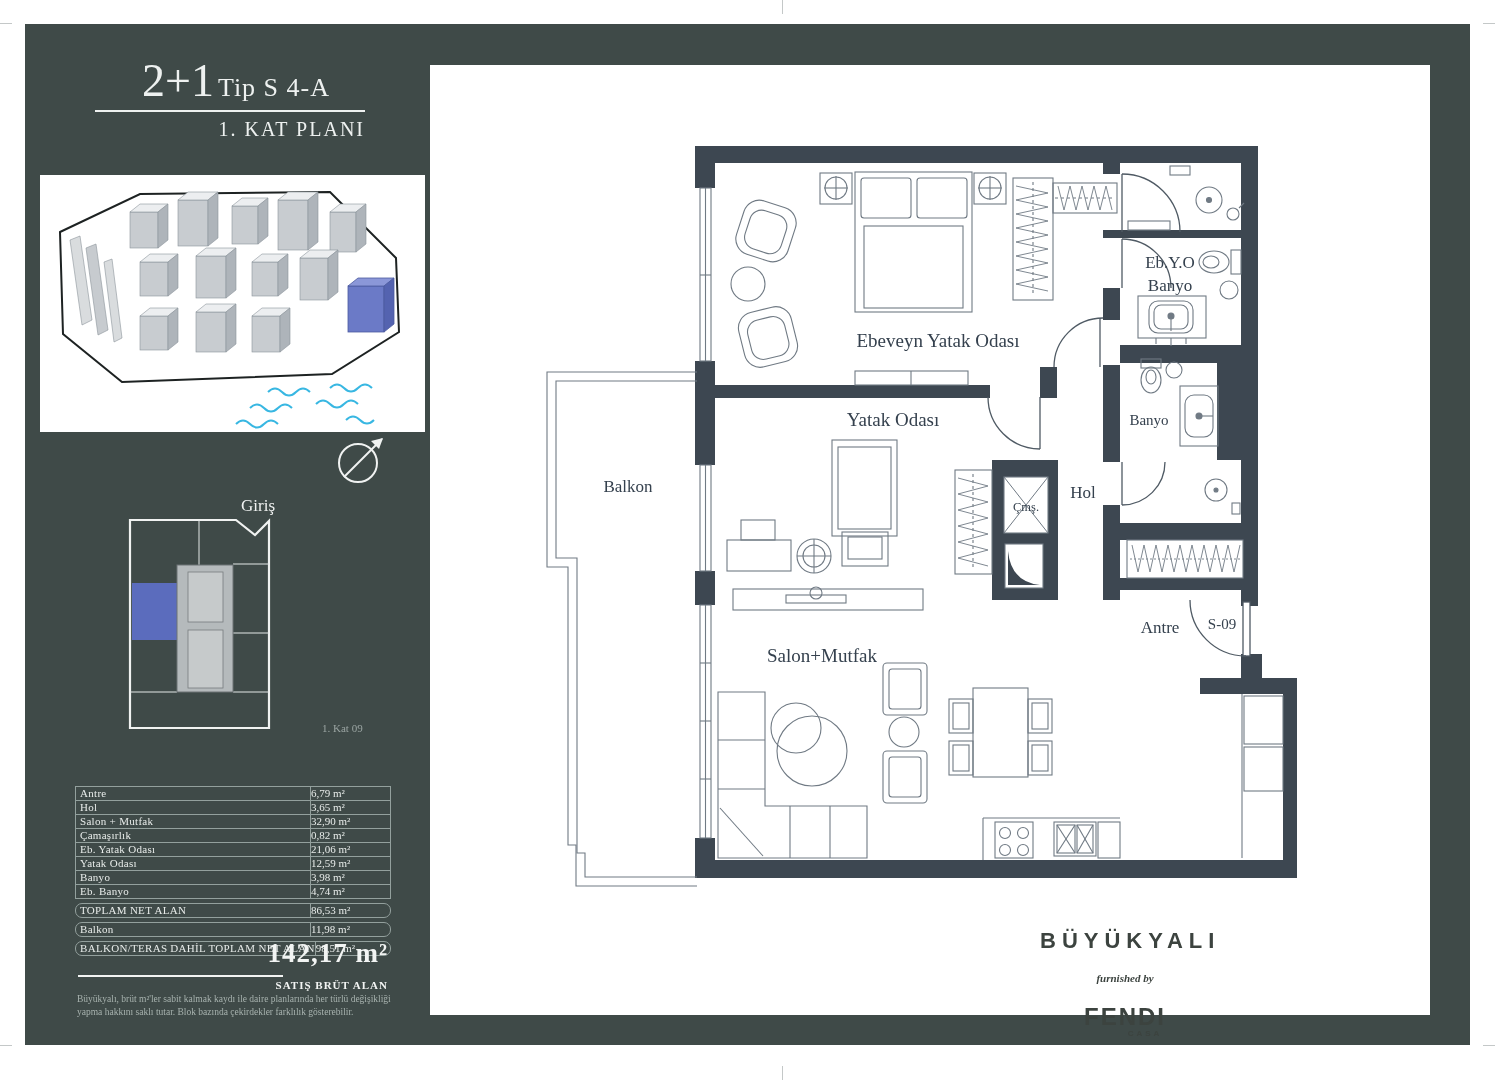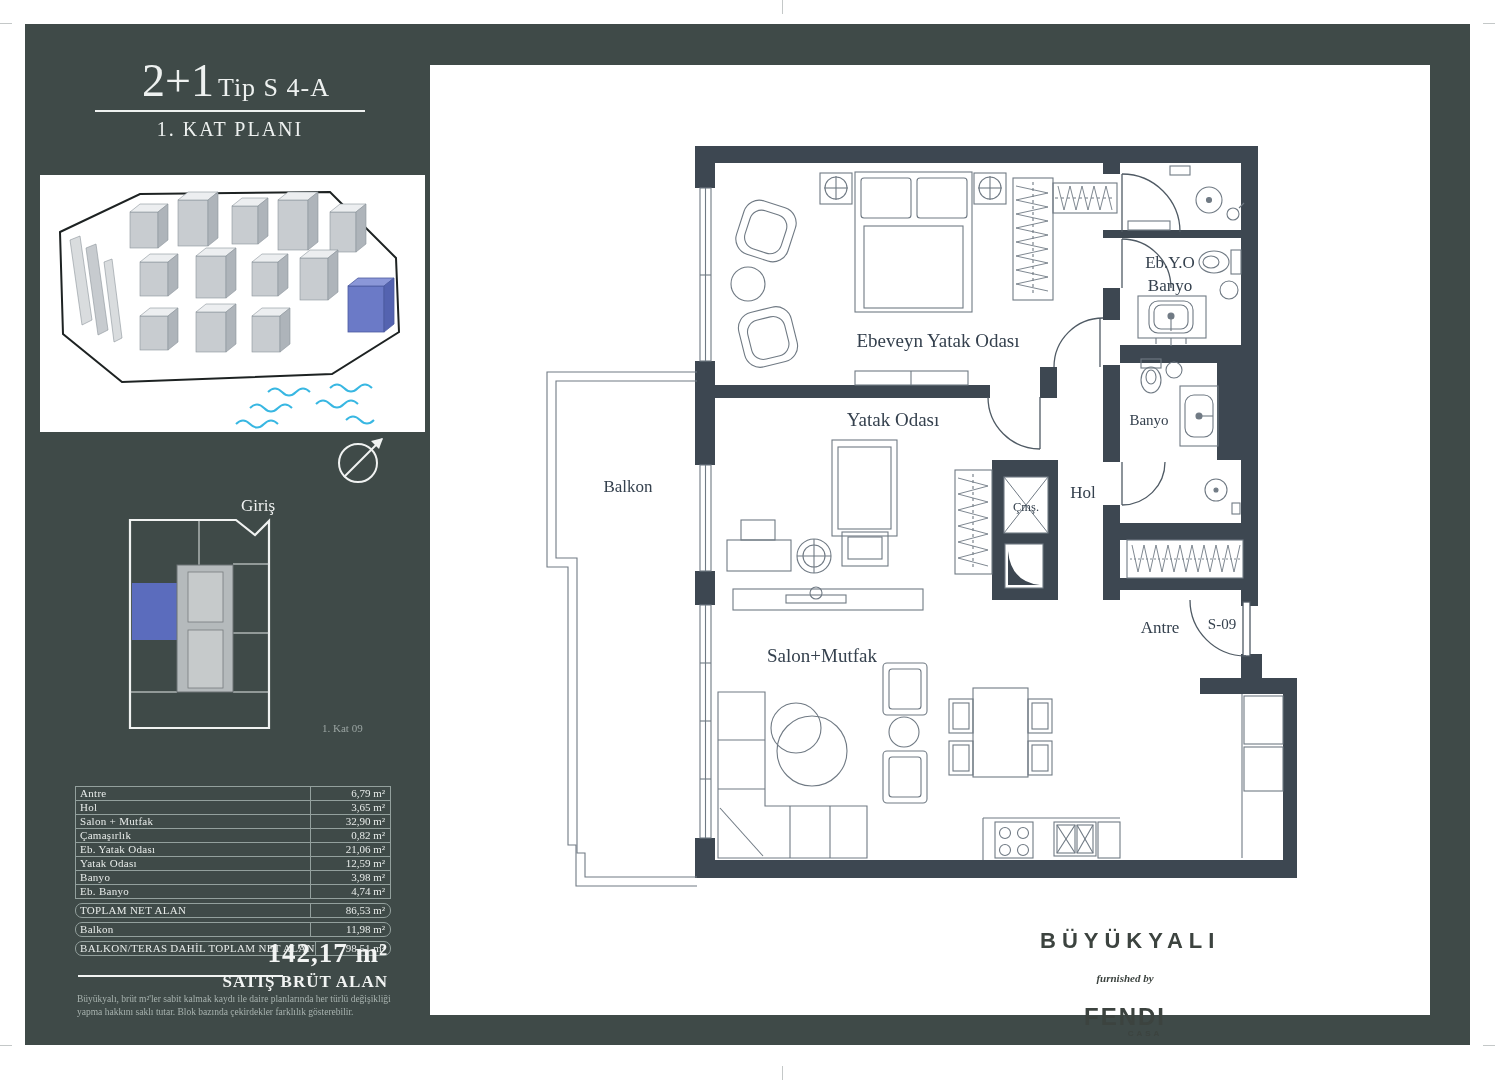--- a/index.html
+++ b/index.html
@@ -5,33 +5,33 @@
   html,body{margin:0;padding:0;background:#ffffff;}
   #stage{position:relative;width:1495px;height:1080px;background:#ffffff;overflow:hidden;
          font-family:"Liberation Serif","DejaVu Serif",serif;padding-left:32px;}
   .crop{position:absolute;background:#c4c8c8;}
   #panel{position:absolute;left:25px;top:24px;width:1445px;height:1021px;background:#3f4a48;}
   
   #title-block{position:absolute;left:95px;top:58px;width:270px;color:#eef1f0;}
   #title-line1{white-space:nowrap;border-bottom:2px solid #eef1f0;padding:0 8px 6px 20px;text-align:center;}
   .t-big{font-size:46px;line-height:1;}
   .t-mid{font-size:26px;letter-spacing:1px;}
-  #title-line2{text-align:center;font-size:20px;letter-spacing:2px;padding-top:6px;}
+  #title-line2{text-align:right;font-size:20px;letter-spacing:2px;padding-top:6px;}
   
   #sidebar-svg{position:absolute;left:0;top:0;}
   
   #area-table{position:absolute;left:75px;top:787px;width:316px;font-size:11px;color:#e8ecea;}
   .arow{display:flex;border:1px solid #93a09d;margin-top:-1px;height:13px;line-height:13px;}
   .arow .lbl{flex:1;padding-left:4px;letter-spacing:.3px;white-space:nowrap;}
-  .arow .val{width:74px;border-left:1px solid #93a09d;text-align:right;padding-right:5px;}
+  .arow .val{width:74px;border-left:1px solid #93a09d;text-align:left;padding-right:5px;}
   .agap{margin-top:4px;border-radius:7px;}
   #gross{position:absolute;left:75px;top:938px;width:313px;text-align:right;color:#f2f4f3;}
   #gross-val{font-size:27px;font-weight:bold;letter-spacing:1px;}
   #gross-rule{position:absolute;left:3px;top:37px;width:205px;height:2px;background:#f2f4f3;}
-  #gross-lbl{font-size:17px;font-weight:bold;letter-spacing:1px;margin-top:3px;}
+  #gross-lbl{font-size:11px;font-weight:bold;letter-spacing:1px;margin-top:10px;}
   #disclaimer{position:absolute;left:77px;top:993px;width:330px;font-size:9.5px;line-height:1.4;color:#a7b2ae;}
   
   #sheet{position:absolute;left:430px;top:65px;width:1000px;height:950px;background:#ffffff;}
   #plan-svg{position:absolute;left:0;top:0;}
   
   #brand{position:absolute;left:610px;top:863px;width:170px;text-align:center;color:#3c433f;}
   #brand-name{font-family:"Liberation Sans","DejaVu Sans",sans-serif;font-size:22px;font-weight:600;letter-spacing:6px;}
   #brand-tag{font-size:11px;font-style:italic;font-weight:bold;margin-top:18px;}
   #brand-fendi{font-family:"Liberation Sans","DejaVu Sans",sans-serif;font-size:24px;font-weight:800;letter-spacing:2px;line-height:1;margin-top:21px;}
   #brand-casa{font-family:"Liberation Sans","DejaVu Sans",sans-serif;font-size:8px;font-weight:700;letter-spacing:3px;margin-left:40px;}

